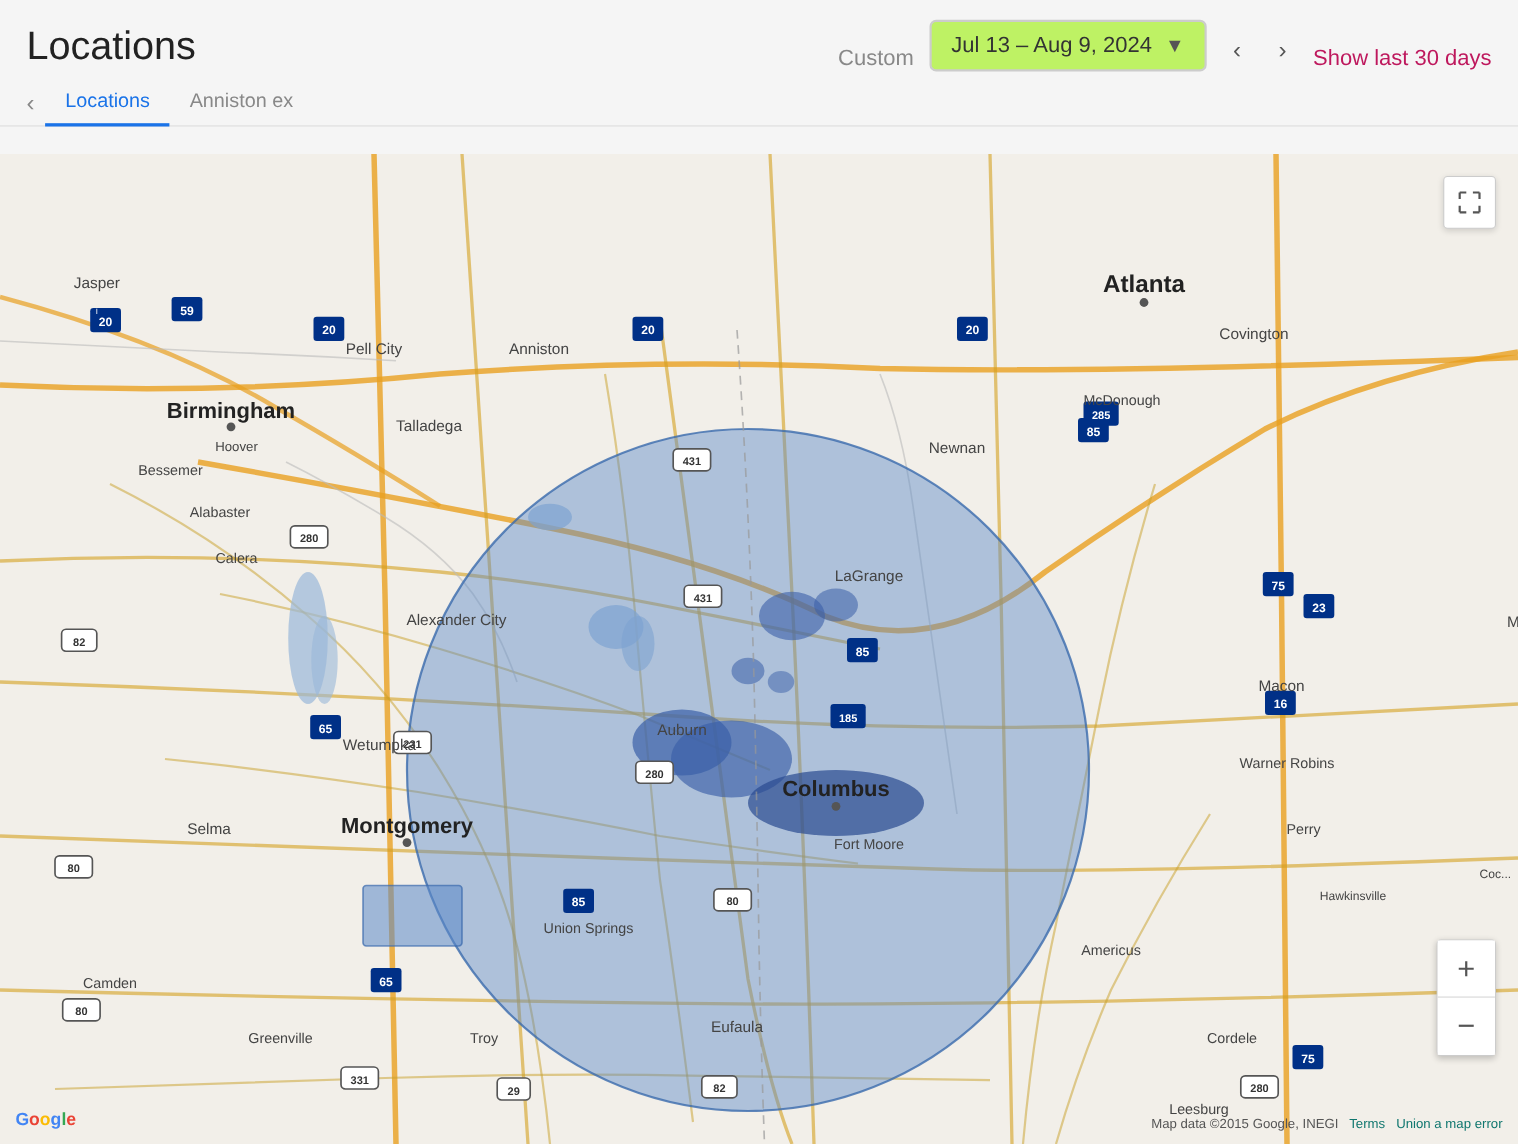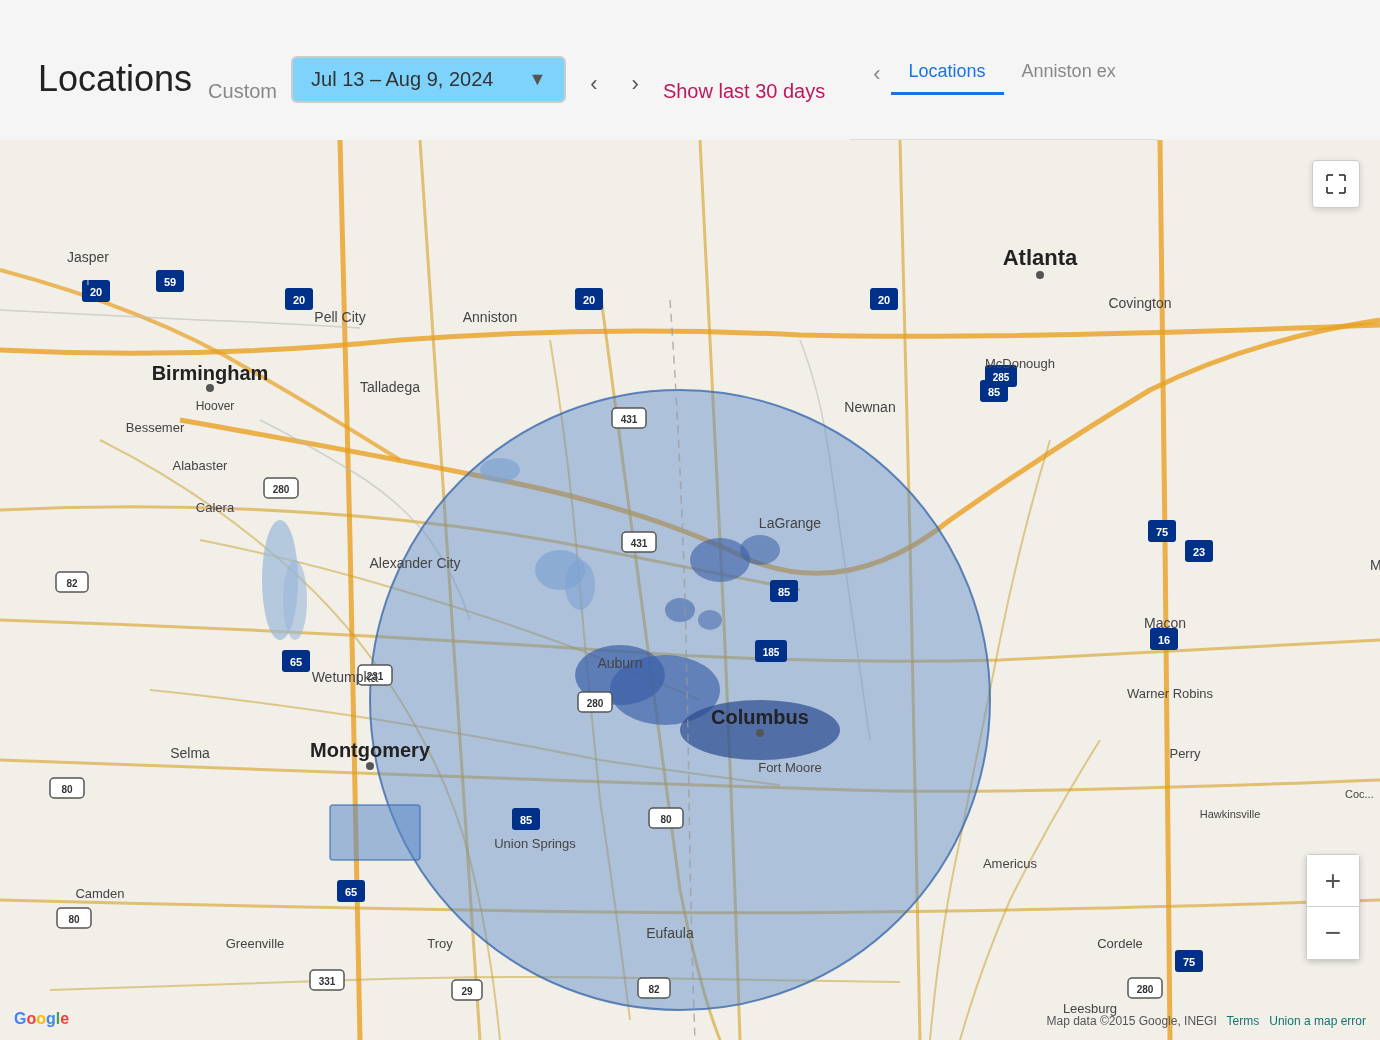--- a/index.html
+++ b/index.html
@@ -6,21 +6,21 @@
     body { font-family: 'Arial', sans-serif; width: 1380px; height: 1040px; overflow: hidden; background: #f5f5f5; }
 
     
     #header {
       position: absolute;
       top: 0; left: 0; right: 0;
       height: 140px;
       background: #f5f5f5;
       z-index: 10;
       display: flex;
-      margin-left: 14px;
+      flex-direction: column;
     }
     #title-row {
       display: flex;
       align-items: center;
       padding: 18px 24px 0 24px;
       gap: 16px;
     }
     #page-title {
       font-size: 36px;
       font-weight: 400;
@@ -32,24 +32,24 @@
       align-items: flex-end;
       gap: 14px;
     }
     #custom-label {
       font-size: 20px;
       color: #888;
     }
     #date-range-btn {
       display: flex;
       align-items: center;
-      gap: 27px;
+      gap: 4px;
       border: 2px solid #ccc;
       border-radius: 6px;
-      background: #7dd3fc;
+      background: #bef264;
       padding: 10px 18px;
       font-size: 20px;
       color: #333;
       cursor: pointer;
       min-width: 240px;
     }
     #date-range-btn .chevron {
       font-size: 18px;
       color: #555;
       margin-left: 8px;

